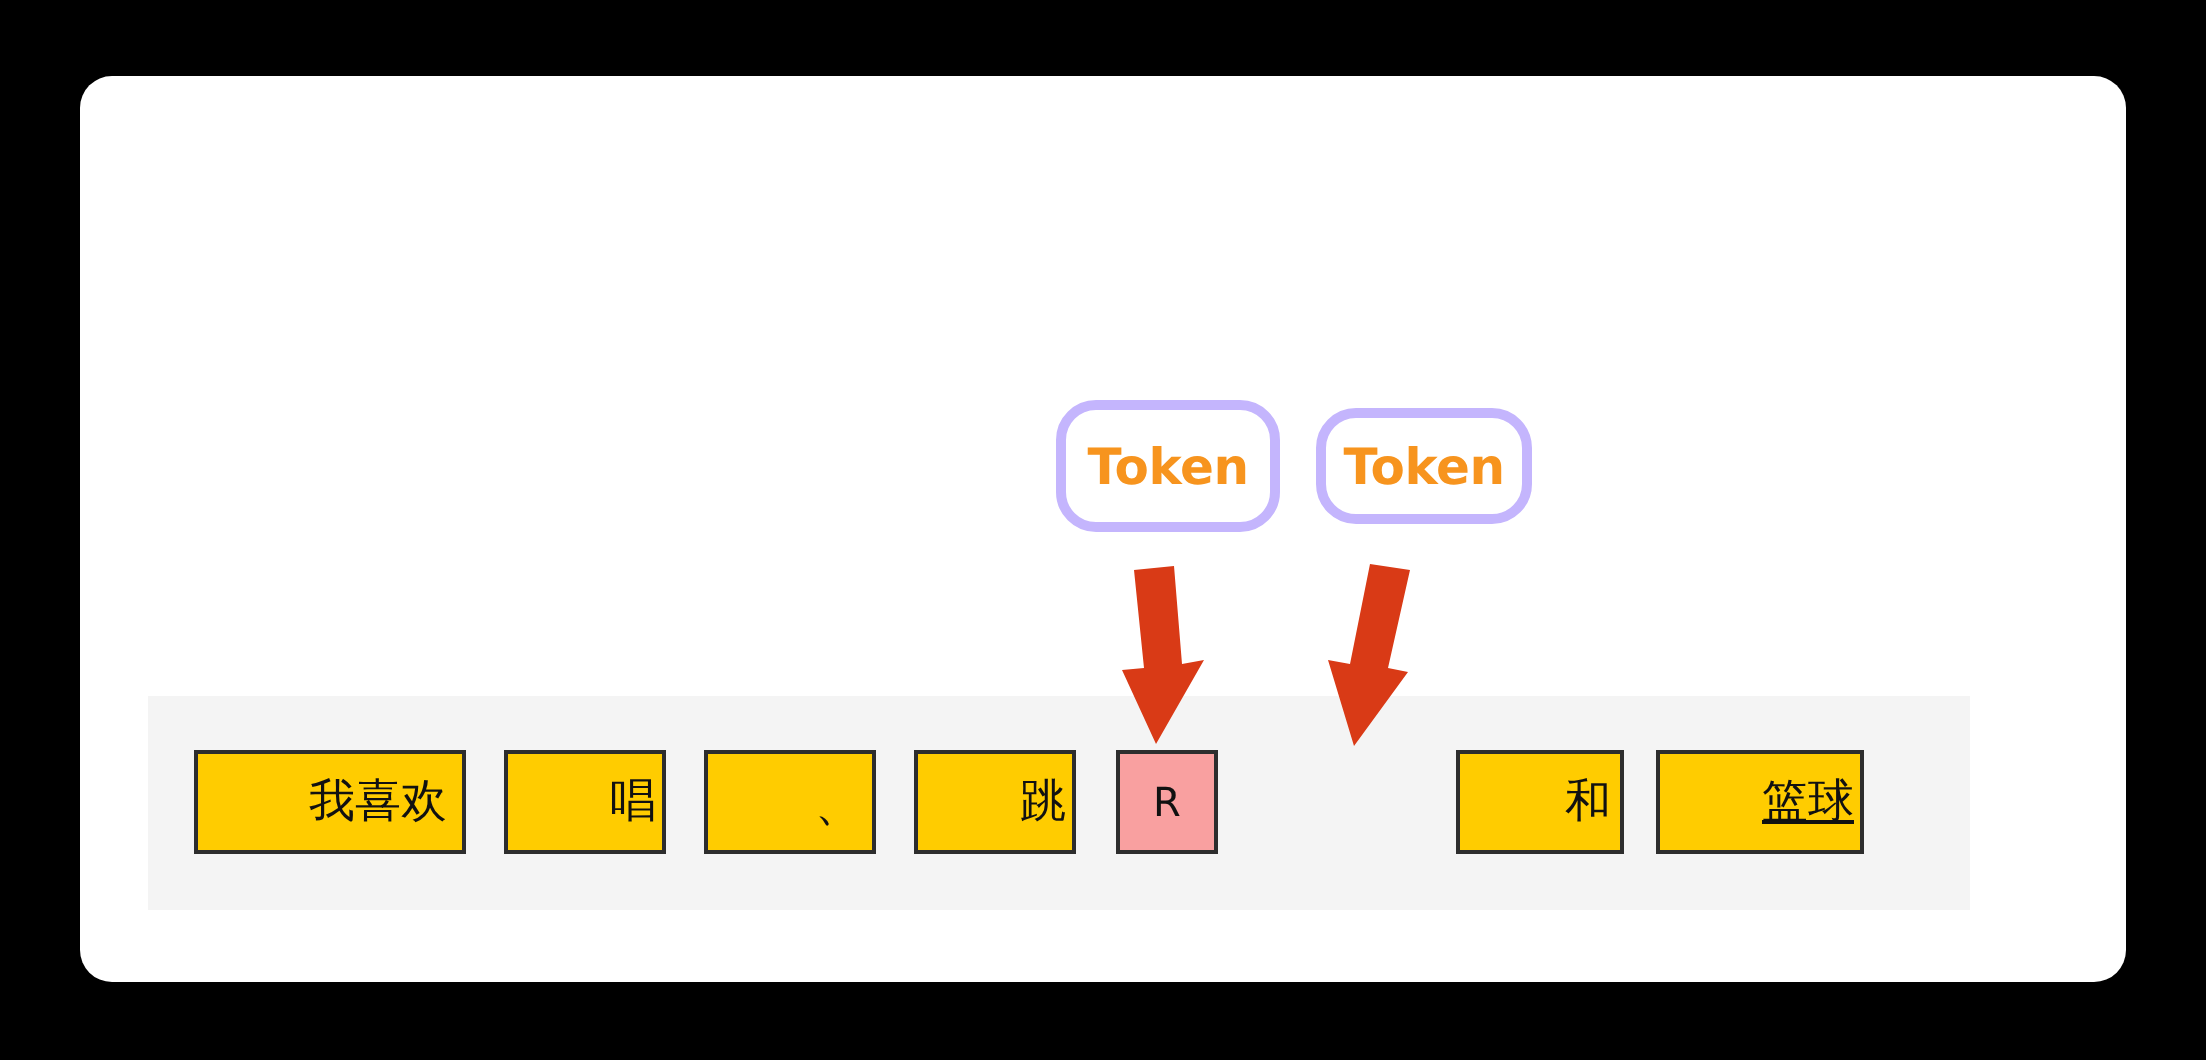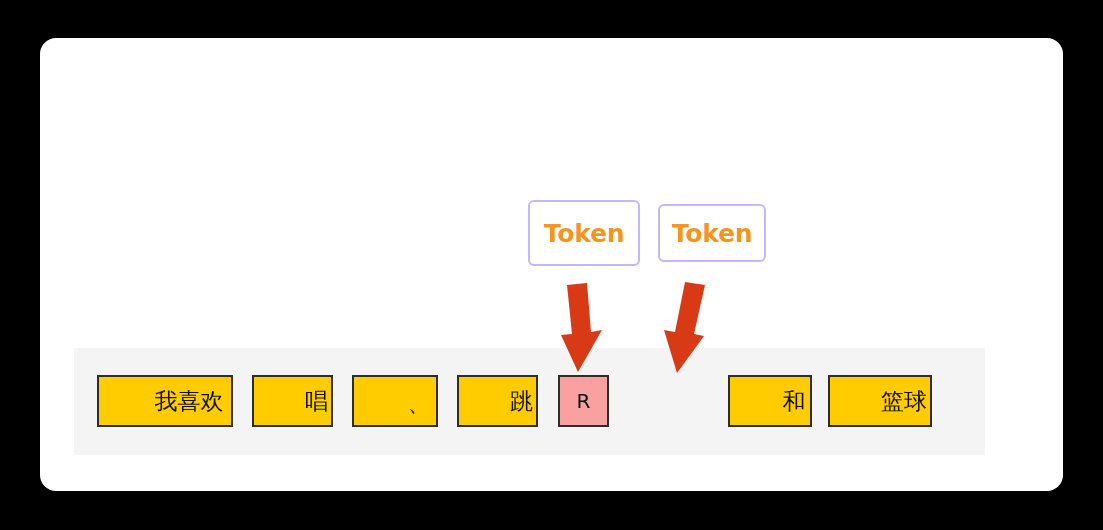--- a/index.html
+++ b/index.html
@@ -65,22 +65,22 @@
   .tok.punct {
     font-size: 23px;
     align-items: flex-end;
     padding-bottom: 10px;
   }
 
   
   .callout {
     position: absolute;
     box-sizing: border-box;
-    border: 2px solid #c4b5fd;
-    border-radius: 6px;
+    border: 5px solid #c4b5fd;
+    border-radius: 20px;
     background: #ffffff;
     display: flex;
     align-items: center;
     justify-content: center;
     color: #f7941e;
     font-weight: bold;
     font-size: 25px;
     font-family: "DejaVu Sans", "Liberation Sans", sans-serif;
     letter-spacing: -0.2px;
   }
@@ -116,15 +116,15 @@
       <polygon points="645,244 665,247 654,296 664,298 637,335 624,292 635,294" fill="#d93a16"></polygon>
     </g>
   </svg>
 
   <div class="tok word" style="left:57px;  width:136px;">我喜欢</div>
   <div class="tok word" style="left:212px; width:81px;">唱</div>
   <div class="tok word punct" style="left:312px; width:86px;">、</div>
   <div class="tok word" style="left:417px; width:81px;">跳</div>
   <div class="tok sub" style="left:518px; width:51px;">R</div>
   <div class="tok word" style="left:688px; width:84px;">和</div>
-  <div class="tok word" style="left:788px; width:104px;">篮球</div>
+  <div class="tok word" style="left:788px; width:104px;text-decoration:underline;">篮球</div>
 
 </div>
 
 </body></html>

